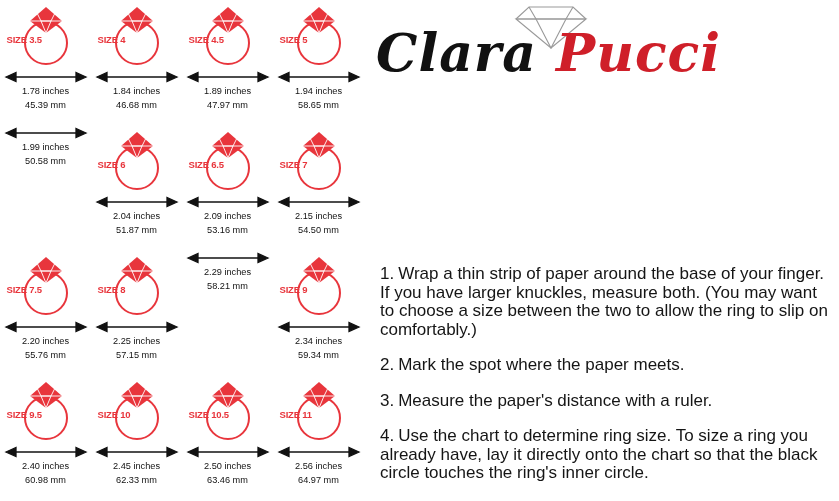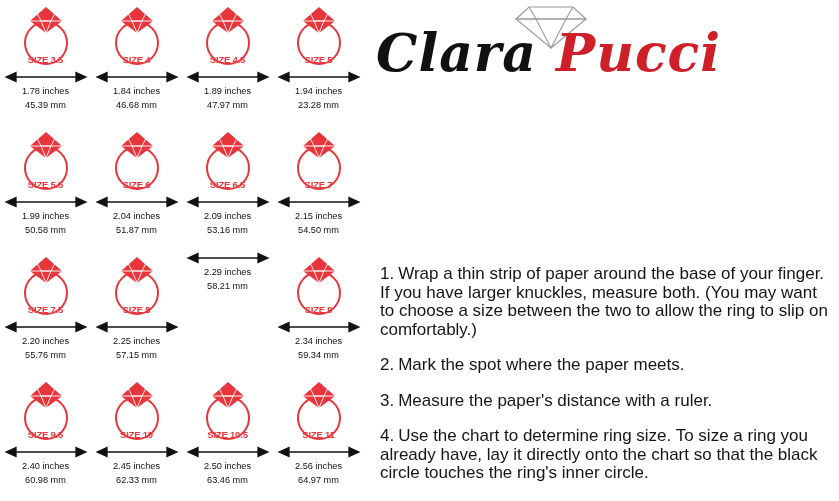--- a/index.html
+++ b/index.html
@@ -46,26 +46,25 @@
     margin-top: 3px;
   }
   .ring-wrap svg {
     display: block;
   }
   .size-label {
     position: absolute;
     left: 0;
     right: 0;
     top: 31px;
-    text-align: center;
+    text-align: left;
     font-size: 9.5px;
     font-weight: bold;
     color: #e8353c;
     letter-spacing: -0.2px;
-    margin-top: 20px;
   }
   .arrow-wrap {
     width: 84px;
     height: 14px;
     position: relative;
     margin-top: 1px;
   }
   .measure-text {
     text-align: center;
     font-size: 9.2px;
@@ -234,41 +233,25 @@
             <div class="size-label">SIZE 5</div>
           </div>
           <div class="arrow-wrap"><svg width="84" height="14" viewBox="0 0 84 14">
               <g stroke="#111" stroke-width="1.3" fill="#111">
                 <line x1="10" y1="7" x2="74" y2="7"></line>
                 <polygon points="2,7 12,2.5 12,11.5"></polygon>
                 <polygon points="82,7 72,2.5 72,11.5"></polygon>
               </g>
             </svg></div>
           <div class="measure-text">1.94 inches</div>
-          <div class="measure-text">23.28 mm</div>
+          <div class="measure-text">58.65 mm</div>
         </div>
       </div>
       <div class="chart-row">
         <div class="cell">
-          <div class="ring-wrap">
-            <svg width="78" height="66" viewBox="0 0 78 66">
-              <g fill="none" stroke="#e8353c" stroke-width="2">
-                <circle cx="39" cy="40" r="21"></circle>
-              </g>
-              <g fill="#e8353c">
-                <path d="M23 18 L39 4 L55 18 L39 30 Z"></path>
-              </g>
-              <g fill="none" stroke="#ffffff" stroke-width="0.9">
-                <path d="M23 18 L55 18"></path>
-                <path d="M30 10 L34 18 L39 30 L44 18 L48 10"></path>
-                <path d="M34 18 L44 18"></path>
-              </g>
-            </svg>
-            <div class="size-label">SIZE 5.5</div>
-          </div>
           <div class="arrow-wrap"><svg width="84" height="14" viewBox="0 0 84 14">
               <g stroke="#111" stroke-width="1.3" fill="#111">
                 <line x1="10" y1="7" x2="74" y2="7"></line>
                 <polygon points="2,7 12,2.5 12,11.5"></polygon>
                 <polygon points="82,7 72,2.5 72,11.5"></polygon>
               </g>
             </svg></div>
           <div class="measure-text">1.99 inches</div>
           <div class="measure-text">50.58 mm</div>
         </div>

